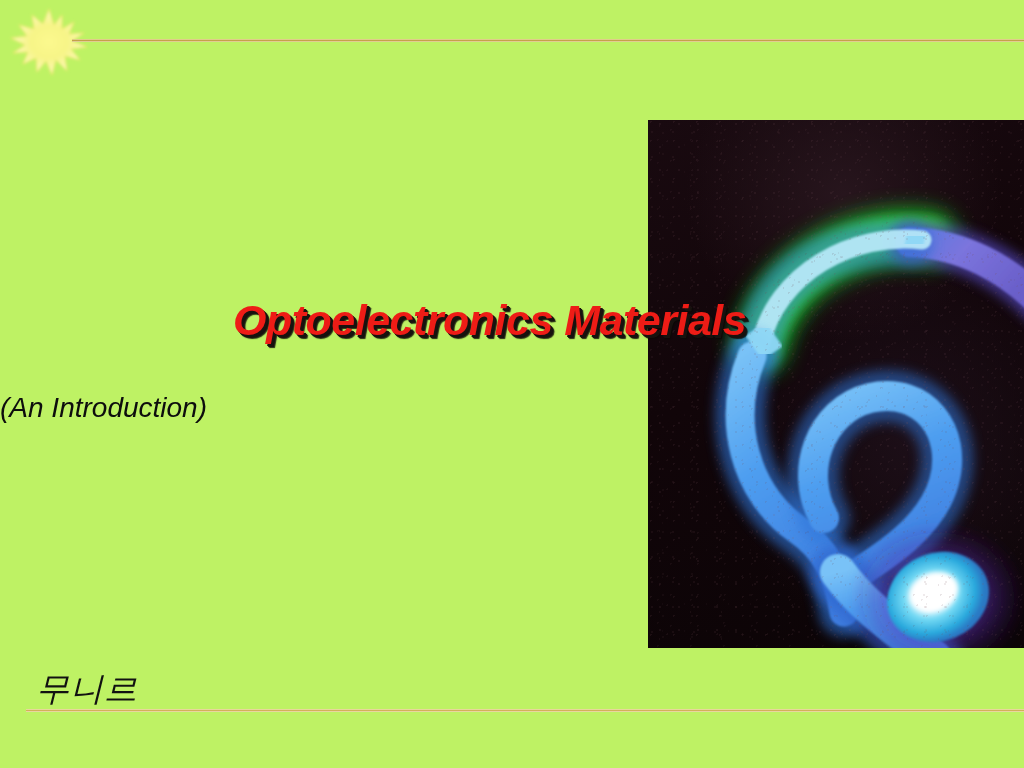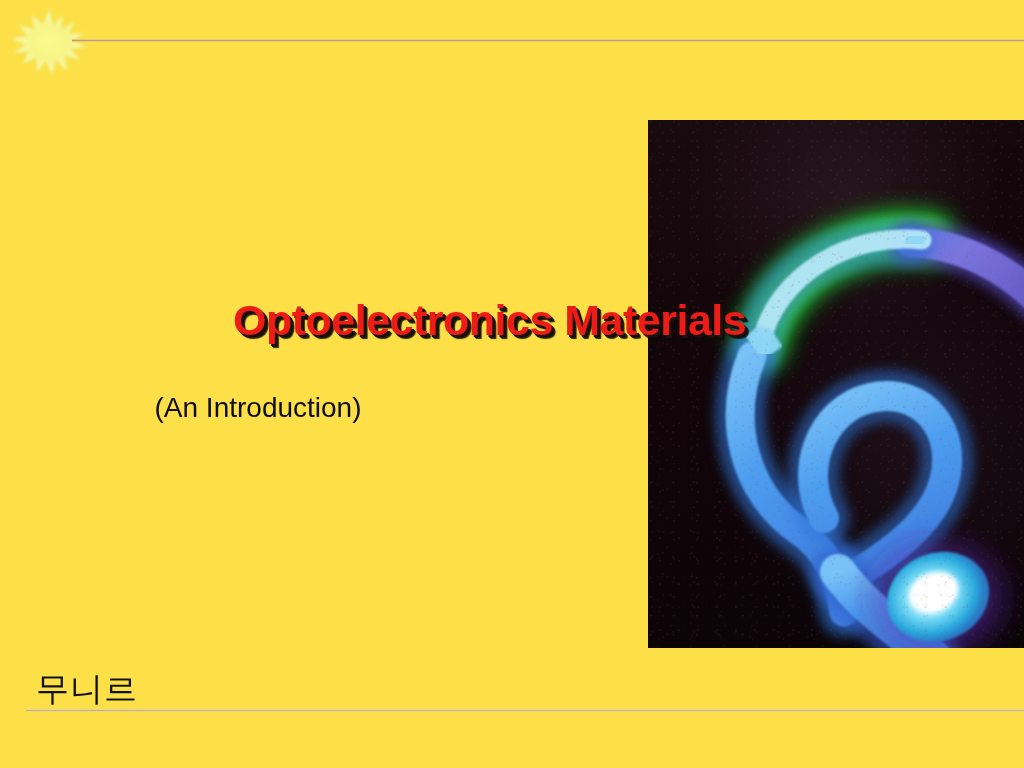--- a/index.html
+++ b/index.html
@@ -11,21 +11,22 @@
     width: 1024px;
     height: 768px;
     overflow: hidden;
     font-family: "Liberation Sans", sans-serif;
     position: relative;
   }
 
   .slide {
     position: absolute;
     inset: 0;
-    background: #fde047;
+    background: #bef264;
+    font-style: italic;
   }
 
   
   .top-rule {
     position: absolute;
     left: 72px;
     top: 39px;
     width: 952px;
     height: 3px;
     background: linear-gradient(to bottom,
@@ -70,21 +71,20 @@
        4px 4px 1px rgba(10,8,6,0.85);
     z-index: 5;
   }
 
   
   .subtitle {
     position: absolute;
     left: 0px;
     top: 392px;
     width: 1024px;
-    text-align: center;
     padding-right: 508px;
     box-sizing: border-box;
     font-size: 28px;
     color: #0d0d0d;
     white-space: nowrap;
     z-index: 5;
   }
 
   
   .author {

